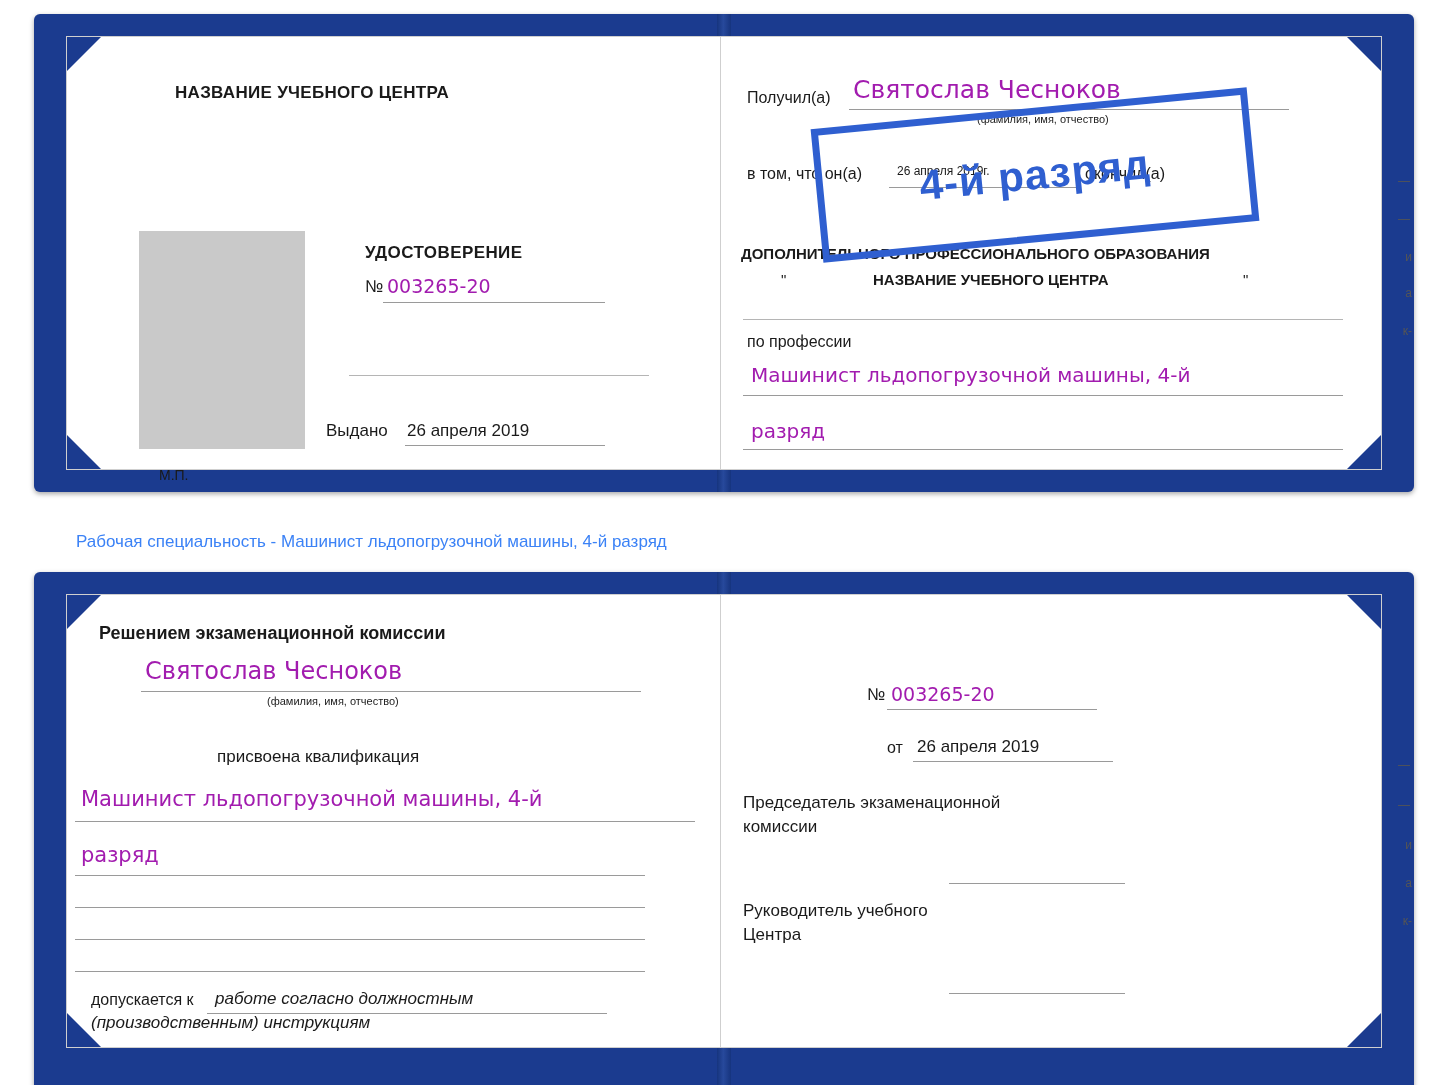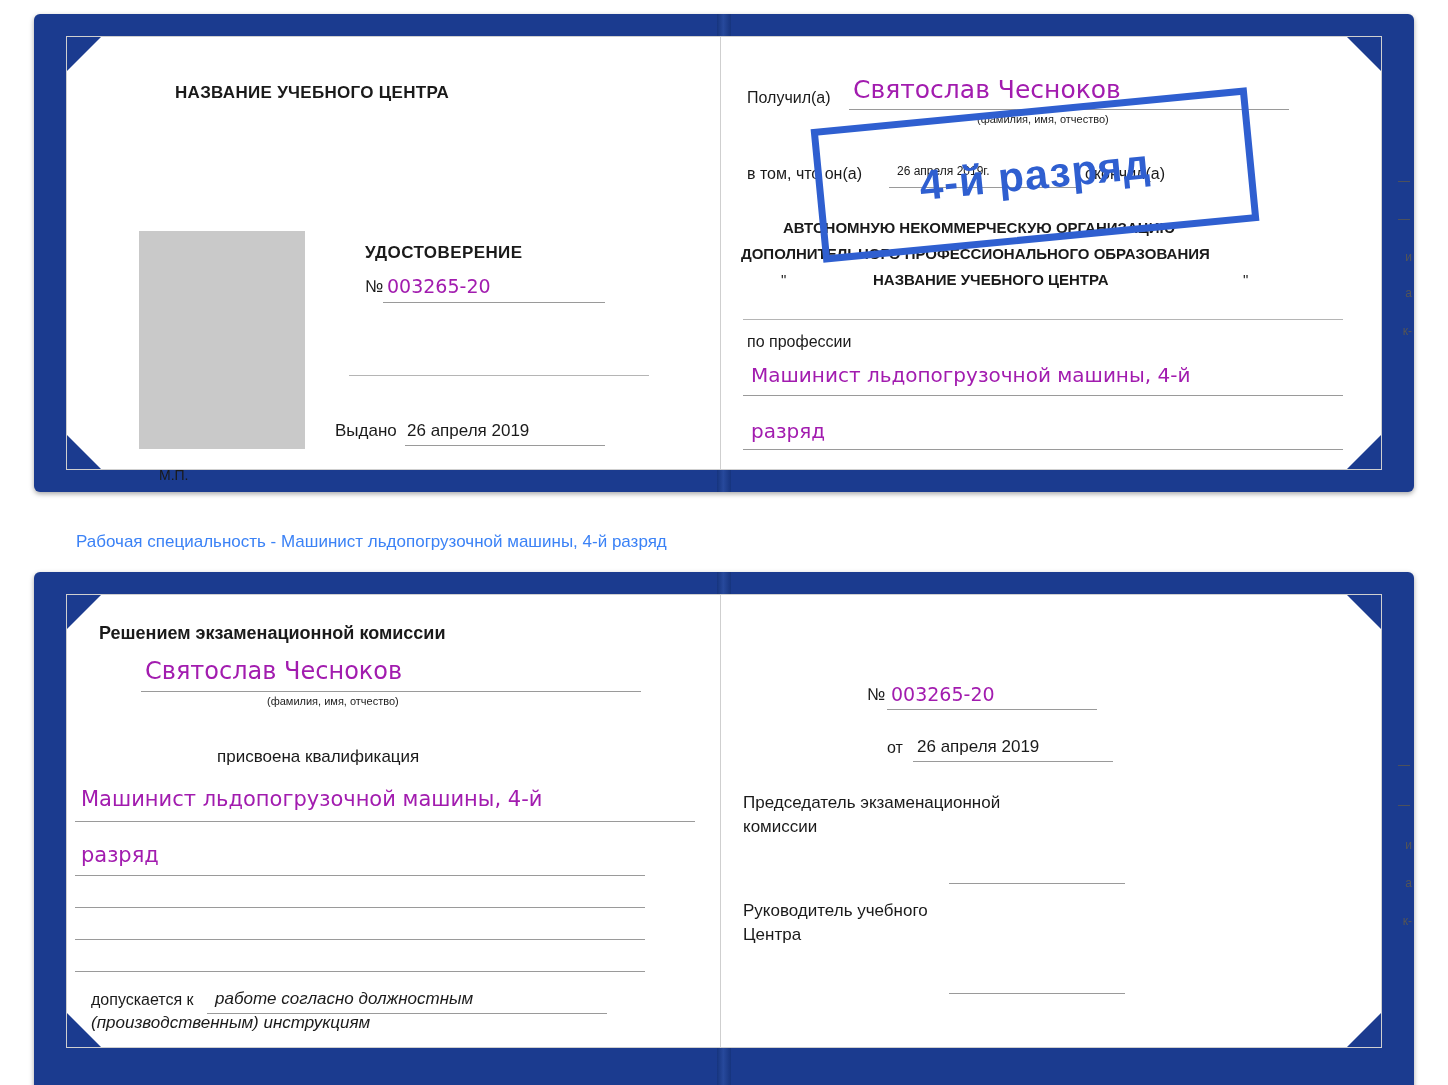--- a/index.html
+++ b/index.html
@@ -70,42 +70,41 @@
     <div class="photo" style="left:72px;top:194px;width:166px;height:218px;"></div>
 
     <div class="t print" style="left:298px;top:206px;font-size:17px;font-weight:bold;letter-spacing:.4px;">УДОСТОВЕРЕНИЕ</div>
 
     <div class="t print" style="left:298px;top:240px;font-size:17px;">№</div>
     <div class="t hand" style="left:320px;top:238px;font-size:19px;font-style:normal;">003265-20</div>
     <div class="rule" style="left:316px;top:265px;width:222px;"></div>
 
     <div class="rule light" style="left:282px;top:338px;width:300px;"></div>
 
-    <div class="t print" style="left:268px;top:384px;font-size:17px;">Выдано</div>
+    <div class="t print" style="left:259px;top:384px;font-size:17px;">Выдано</div>
     <div class="t print" style="left:340px;top:384px;font-size:17px;">26 апреля 2019</div>
     <div class="rule" style="left:338px;top:408px;width:200px;"></div>
 
     <div class="t print" style="left:92px;top:430px;font-size:14px;">М.П.</div>
   </div>
 
   <div class="page right">
     <div class="corner c-tr"></div>
     <div class="corner c-br"></div>
 
     <div class="t print" style="left:26px;top:52px;font-size:16px;">Получил(а)</div>
     <div class="t hand" style="left:132px;top:38px;font-size:25px;font-style:normal;">Святослав Чесноков</div>
     <div class="rule" style="left:128px;top:72px;width:440px;"></div>
     <div class="t print small" style="left:256px;top:76px;">(фамилия, имя, отчество)</div>
 
     <div class="t print" style="left:26px;top:128px;font-size:16px;">в том, что он(а)</div>
     <div class="t print" style="left:176px;top:127px;font-size:12px;">26 апреля 2019г.</div>
     <div class="rule" style="left:168px;top:150px;width:190px;"></div>
     <div class="t print" style="left:364px;top:128px;font-size:16px;">окончил(а)</div>
 
-    <div class="t print" style="left:62px;top:182px;font-size:15px;font-weight:bold;">АВТОНОМНУЮ НЕКОММЕРЧЕСКУЮ ОРГАНИЗАЦИЮ</div>
     <div class="t print" style="left:20px;top:208px;font-size:15px;font-weight:bold;">ДОПОЛНИТЕЛЬНОГО ПРОФЕССИОНАЛЬНОГО ОБРАЗОВАНИЯ</div>
     <div class="t print" style="left:60px;top:234px;font-size:15px;">"</div>
     <div class="t print" style="left:152px;top:234px;font-size:15px;font-weight:bold;">НАЗВАНИЕ УЧЕБНОГО ЦЕНТРА</div>
     <div class="t print" style="left:522px;top:234px;font-size:15px;">"</div>
 
     <div class="rule light" style="left:22px;top:282px;width:600px;"></div>
 
     <div class="t print" style="left:26px;top:296px;font-size:16px;">по профессии</div>
 
     <div class="t hand" style="left:30px;top:326px;font-size:20px;font-style:normal;">Машинист льдопогрузочной машины, 4-й</div>

